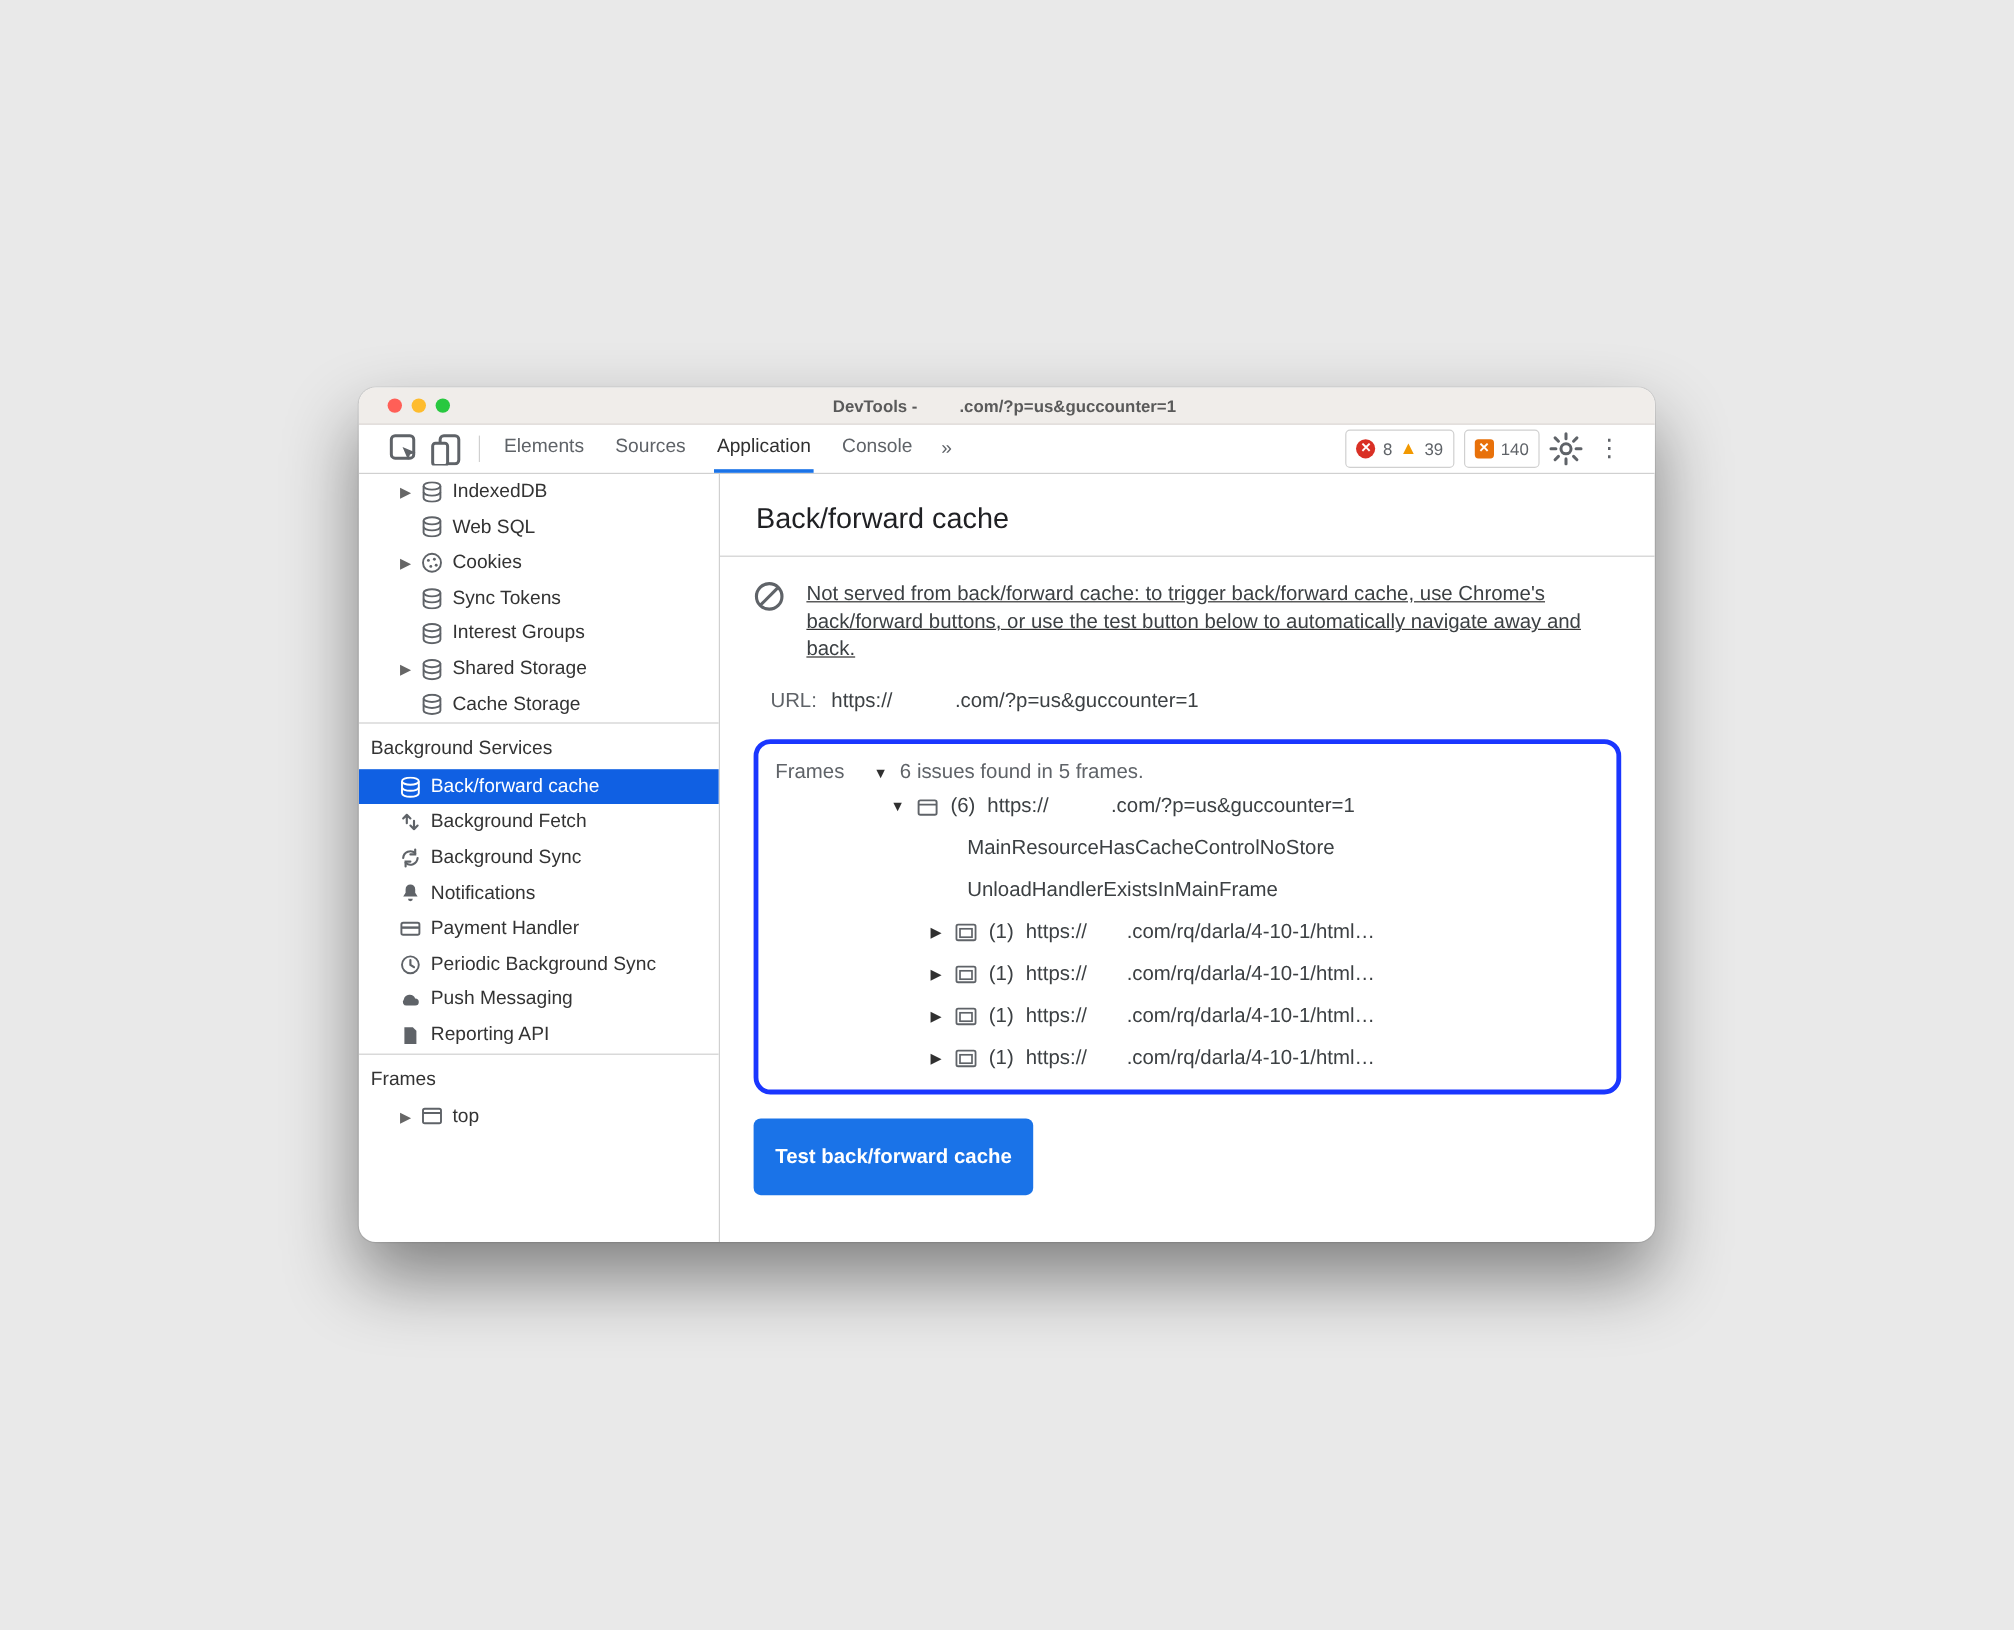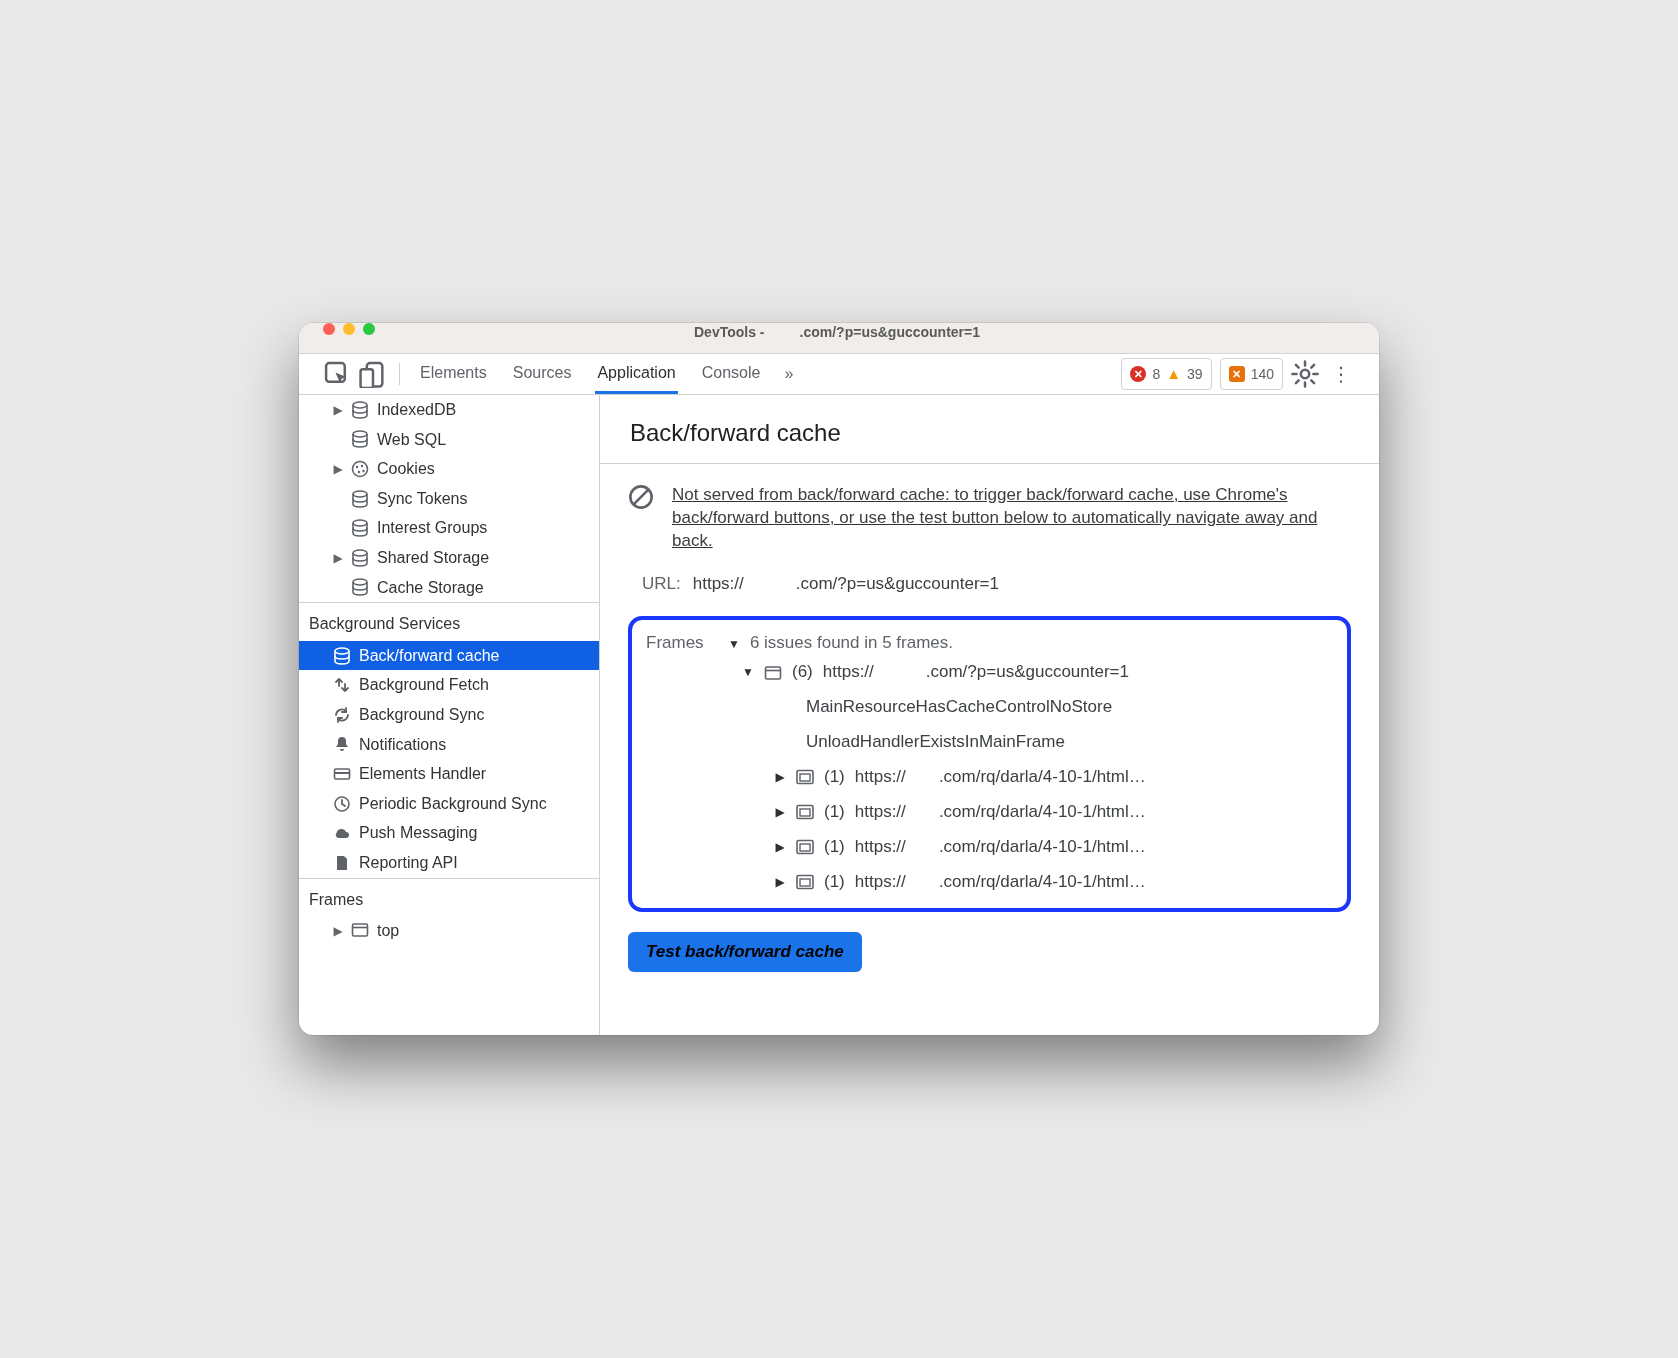--- a/index.html
+++ b/index.html
@@ -19,21 +19,21 @@
   }
   html,body{margin:0;height:100%;background:#e9e9e9;font:16px/1.35 -apple-system,BlinkMacSystemFont,"Segoe UI",Helvetica,Arial,sans-serif;color:var(--fg);}
   .stage{display:flex;align-items:center;justify-content:center;min-height:100%;}
   .window{
     width:1080px;background:var(--win-bg);border-radius:14px;overflow:hidden;
     box-shadow:0 30px 60px rgba(0,0,0,.45),0 0 0 1px rgba(0,0,0,.08);
     display:flex;flex-direction:column;
   }
 
   
-  .titlebar{display:flex;height:30px;background:var(--titlebar);padding:0 24px;gap:8px;border-bottom:1px solid #d7d3cf;}
+  .titlebar{display:flex;align-items:center;height:30px;background:var(--titlebar);padding:0 24px;gap:8px;border-bottom:1px solid #d7d3cf;}
   .traffic{display:flex;gap:8px;}
   .dot{width:12px;height:12px;border-radius:50%;}
   .dot.red{background:#ff5f57;}
   .dot.yellow{background:#febc2e;}
   .dot.green{background:#28c840;}
   .title-text{flex:1;text-align:center;font-weight:600;color:#5a5a5a;font-size:14px;user-select:none;}
 
   
   .toolbar{display:flex;align-items:center;height:40px;border-bottom:1px solid var(--border);padding:0 24px;gap:8px;background:#fff;}
   .tb-btn{display:flex;align-items:center;justify-content:center;width:28px;height:28px;color:#5f6368;}
@@ -80,21 +80,21 @@
   .frame-line{display:flex;align-items:center;gap:10px;padding:6px 0;font-size:17px;color:#3c4043;white-space:nowrap;}
   .frame-line .tri{font-size:12px;color:#303030;width:12px;display:inline-flex;justify-content:center;}
   .frame-line .cnt{color:#3c4043;}
   .frame-line .txt{overflow:hidden;text-overflow:ellipsis;}
   .fl-ind1{padding-left:96px;}
   .fl-ind2{padding-left:160px;}
   .fl-ind3{padding-left:128px;}
   .frame-ico{display:inline-flex;}
   .frame-ico svg{width:18px;height:16px;}
 
-  .test-btn{align-self:flex-start;background:#1a73e8;color:#000000;border:none;border-radius:6px;padding:10px 18px;font-size:17px;font-weight:600;cursor:pointer;font-style:italic;}
+  .test-btn{align-self:flex-start;background:#1a73e8;color:#ffffff;border:none;border-radius:6px;padding:22px 18px;font-size:17px;font-weight:600;cursor:pointer;}
 
   
   .ico-muted{color:#5f6368;}
 </style>
 </head>
 <body>
 
 <svg width="0" height="0" style="position:absolute">
   <defs>
     <g id="i-db">
@@ -294,21 +294,21 @@
             <div class="tree-row indent-2">
               <svg viewBox="0 0 18 18" class="ico-muted">
                 <use href="#i-bell"></use>
               </svg>
               <span>Notifications</span>
             </div>
             <div class="tree-row indent-2">
               <svg viewBox="0 0 18 18" class="ico-muted">
                 <use href="#i-card"></use>
               </svg>
-              <span>Elements Handler</span>
+              <span>Payment Handler</span>
             </div>
             <div class="tree-row indent-2">
               <svg viewBox="0 0 18 18" class="ico-muted">
                 <use href="#i-clock"></use>
               </svg>
               <span>Periodic Background Sync</span>
             </div>
             <div class="tree-row indent-2">
               <svg viewBox="0 0 18 18" class="ico-muted">
                 <use href="#i-cloud"></use>

